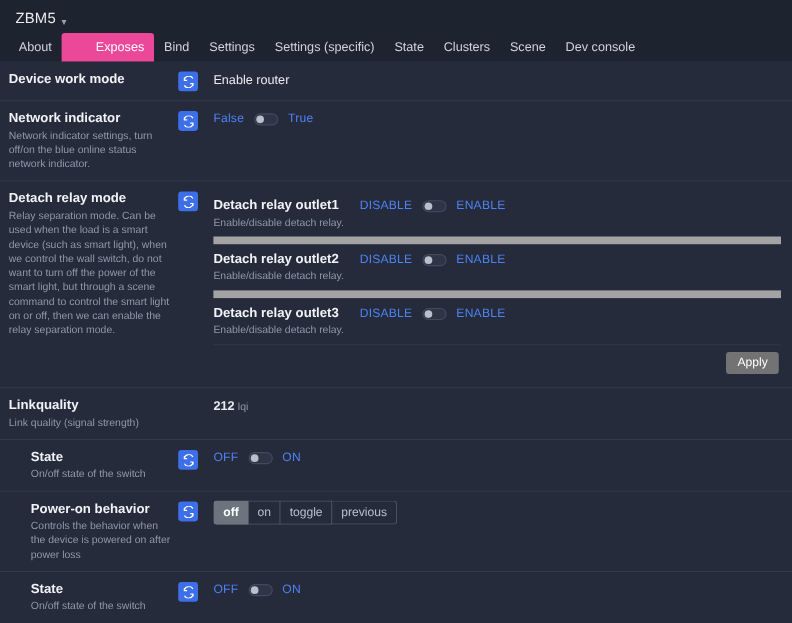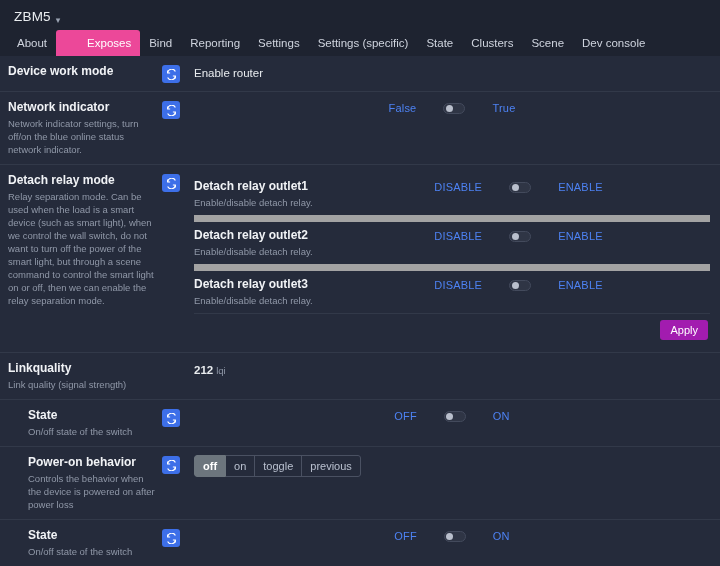--- a/index.html
+++ b/index.html
@@ -52,21 +52,21 @@
   }
   .refresh-btn svg { display: block; }
 
   .right-col { flex: 1 1 auto; padding: 8px 10px 8px 6px; min-width: 0; }
 
   .valtext { font-size: 11.5px; color: #e9ecef; padding-top: 3px; }
   .numval { font-size: 11.5px; font-weight: bold; color: #e9ecef; }
   .unit { font-size: 9.5px; color: #9098a8; font-weight: normal; margin-left: 3px; }
 
   
-  .toggle-ctl { display: flex; align-items: center; gap: 27px; padding-top: 2px; justify-content: center; }
+  .toggle-ctl { display: flex; align-items: center; gap: 9px; padding-top: 2px; }
   .tg-label { font-size: 11px; color: #4d82f3; letter-spacing: .2px; }
   .switch {
     width: 22px; height: 11px; border-radius: 6px;
     background: #2f3545; border: 1px solid #434a5c;
     position: relative; flex: 0 0 22px;
   }
   .switch .knob {
     position: absolute; left: 1.5px; top: 1.5px;
     width: 7px; height: 7px; border-radius: 50%;
     background: #b9bfcc;
@@ -77,21 +77,21 @@
     display: flex; align-items: flex-start;
     border-bottom: 7px solid #a3a3a3;
     padding: 6px 0 6px 0;
   }
   .subrow:last-of-type { border-bottom: 1px solid #323949; }
   .subrow .sl { width: 133px; flex: 0 0 133px; }
   .subrow .sr { flex: 1 1 auto; }
 
   .apply-bar { display: flex; justify-content: flex-end; padding: 6px 2px 4px 0; }
   .apply-btn {
-    background: #a21caf; color: #fff; font-size: 11px;
+    background: #737373; color: #fff; font-size: 11px;
     padding: 4px 10px; border-radius: 3px; font-weight: normal;
   }
 
   
   .nested { padding-left: 20px; }
   .nested .left-col { width: 168px; flex: 0 0 168px; }
 
   
   .btn-group { display: inline-flex; border-radius: 3px; overflow: hidden; }
   .bg-btn {
@@ -108,21 +108,20 @@
 
 <div class="header">
   <div class="title-row">
     <span class="title-text">ZBM5</span>
     <span class="caret">▾</span>
   </div>
   <div class="tabs" id="tab-bar">
       <div class="tab">About</div>
       <div class="tab active">Exposes</div>
       <div class="tab">Bind</div>
-      <div class="tab">Reporting</div>
       <div class="tab">Settings</div>
       <div class="tab">Settings (specific)</div>
       <div class="tab">State</div>
       <div class="tab">Clusters</div>
       <div class="tab">Scene</div>
       <div class="tab">Dev console</div>
     </div>
 </div>
 
 <div class="content">

